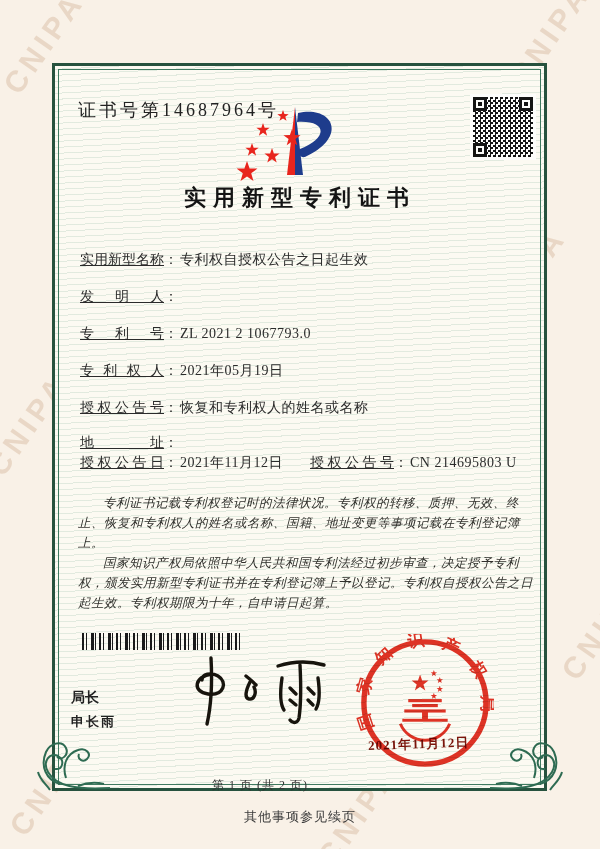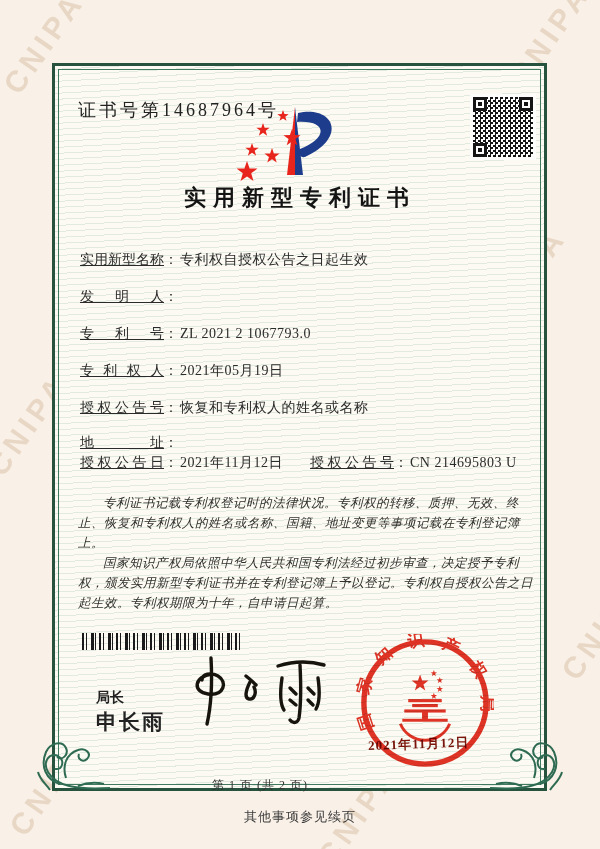--- a/index.html
+++ b/index.html
@@ -23,23 +23,23 @@
   .fcolon{display:inline-block;width:16px;flex:none;}
   .fvalue{letter-spacing:0.5px;}
   .fvalue.wrap{display:inline-block;max-width:352px;white-space:normal;letter-spacing:0.5px;}
   .fvalue.fixed{display:inline-block;width:130px;flex:none;}
   .paras{position:absolute;left:78px;top:493px;width:460px;font-size:12.5px;line-height:20px;
       color:#30302c;font-style:italic;letter-spacing:0.5px;}
   .paras p{margin:0;text-indent:2em;}
   .barcode{position:absolute;left:82px;top:633px;width:158px;height:17px;
       background:repeating-linear-gradient(90deg,#1a1a1a 0 2px,transparent 2px 4px,#1a1a1a 4px 5px,
       transparent 5px 9px,#1a1a1a 9px 12px,transparent 12px 13px,#1a1a1a 13px 14px,transparent 14px 17px);}
-  .director{position:absolute;left:96px;top:686px;color:#222;}
+  .director{position:absolute;left:71px;top:686px;color:#222;}
   .director .role{font-size:14px;font-weight:600;line-height:24px;}
-  .director .name{font-size:21px;font-weight:600;line-height:24px;letter-spacing:2px;}
+  .director .name{font-size:13px;font-weight:600;line-height:24px;letter-spacing:2px;}
   .signature{position:absolute;left:178px;top:652px;}
   .seal{position:absolute;left:356px;top:634px;width:138px;height:138px;mix-blend-mode:multiply;opacity:0.93;}
   .seal-date{position:absolute;left:368px;top:735px;width:120px;font-size:13px;font-weight:600;
       color:#7c150b;letter-spacing:1px;transform:rotate(-2deg);mix-blend-mode:multiply;}
   .page-no{position:absolute;left:52px;top:777px;width:416px;text-align:center;font-size:12px;
       letter-spacing:1px;color:#333;}
   .footer-note{position:absolute;left:0;top:808px;width:600px;text-align:center;font-size:13px;
       color:#3a3a3a;letter-spacing:1px;}
   .qr{position:absolute;left:470px;top:94px;width:66px;height:66px;background:#fdfdfb;padding:3px;box-sizing:border-box;}
   .qr-inner{position:relative;width:60px;height:60px;

